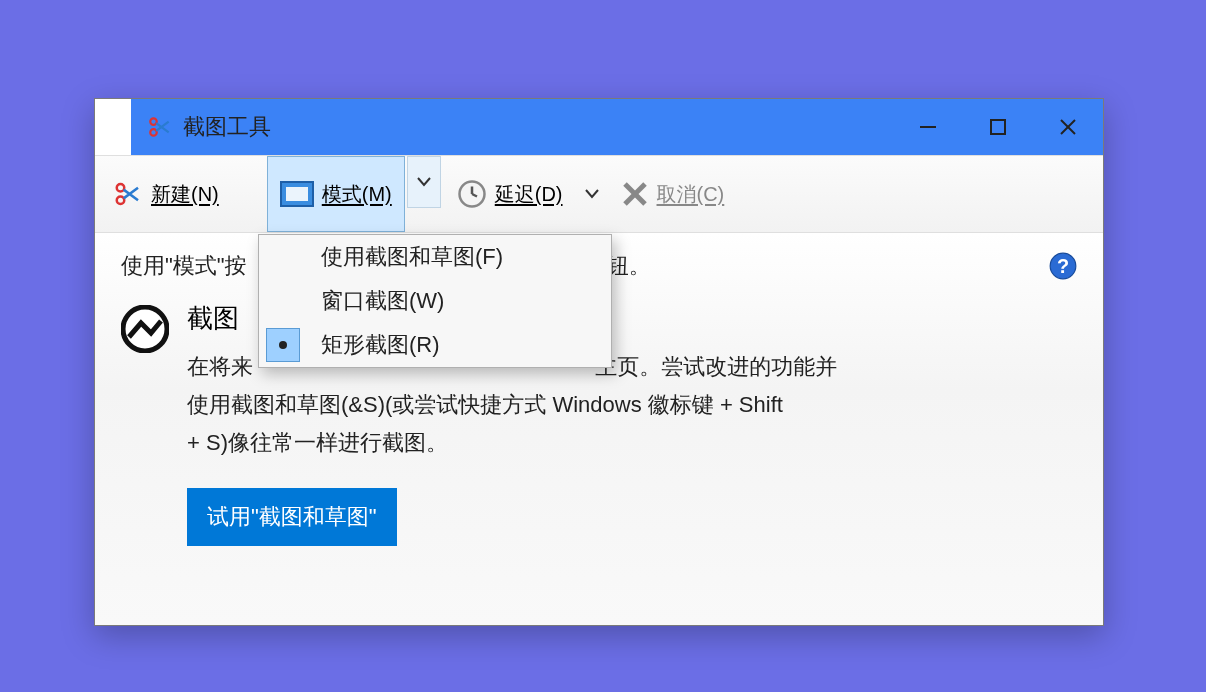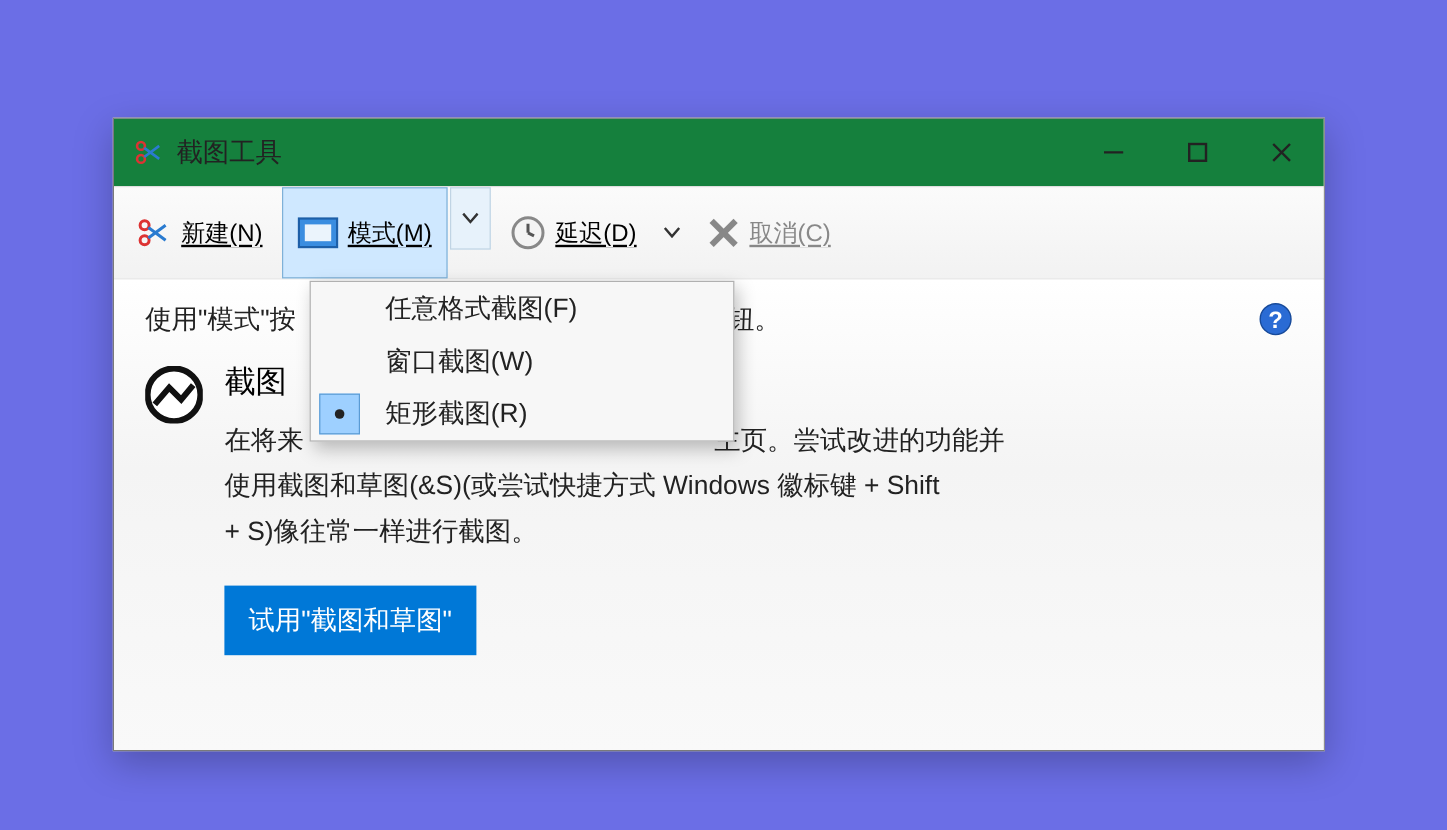--- a/index.html
+++ b/index.html
@@ -17,40 +17,41 @@
     width: 1010px; height: 528px;
     background: #fff;
     border: 1px solid #7a7a7a;
     box-shadow: 0 10px 30px rgba(0,0,0,0.25);
     display: flex; flex-direction: column;
   }
   
   .titlebar {
     height: 56px;
     display: flex; align-items: center;
-    background: #15803d;
+    background: #3b82f6;
+    margin-left: 36px;
   }
   .titlebar-left { display:flex; align-items:center; gap:10px; padding-left:16px; }
   .titlebar-title { font-size: 22px; color:#222; }
   .titlebar-spacer { flex:1; }
   .win-btn { width:70px; height:56px; display:flex; align-items:center; justify-content:center; }
   .win-btn svg { stroke:#222; }
   
   .toolbar {
     height: 78px;
     background: linear-gradient(#fbfbfb,#f2f2f2);
     border-top: 1px solid #dfdfdf;
     border-bottom: 1px solid #dfdfdf;
     display:flex; 
     padding: 0 8px;
     gap: 6px;
   }
   .tool-item { display:flex; align-items:center; gap:8px; padding: 8px 10px; }
   .tool-item.new { }
-  .tool-item.mode { background:#cfe8ff; border:1px solid #7fb1d8; padding:8px 12px; }
+  .tool-item.mode { background:#cfe8ff; border:1px solid #7fb1d8; padding:8px 12px;margin-left:32px; }
   .tool-item .label { text-decoration: underline; text-underline-offset: 3px; }
   .mode-arrow {
     width:34px; height:52px;
     background:#e7f2fb;
     border:1px solid #c0d4e4;
     display:flex; align-items:center; justify-content:center;
     margin-left:-4px;
   }
   .tool-item.cancel .label { color:#888; }
   
@@ -226,21 +227,21 @@
           <span>+ S)像往常一样进行截图。</span>
         </div>
         <div class="try-btn">试用"截图和草图"</div>
       </div>
     </div>
   </div>
 
   <div class="dropdown">
     <div class="dd-item">
       <div class="dd-bullet"></div>
-      <span class="dd-label">任意格式截图(F)</span>
+      <span class="dd-label">使用截图和草图(F)</span>
     </div>
     <div class="dd-item">
       <div class="dd-bullet"></div>
       <span class="dd-label">窗口截图(W)</span>
     </div>
     <div class="dd-item selected">
       <div class="dd-bullet">
           <div class="dd-bullet-box">
             <div class="dd-dot"></div>
           </div>

